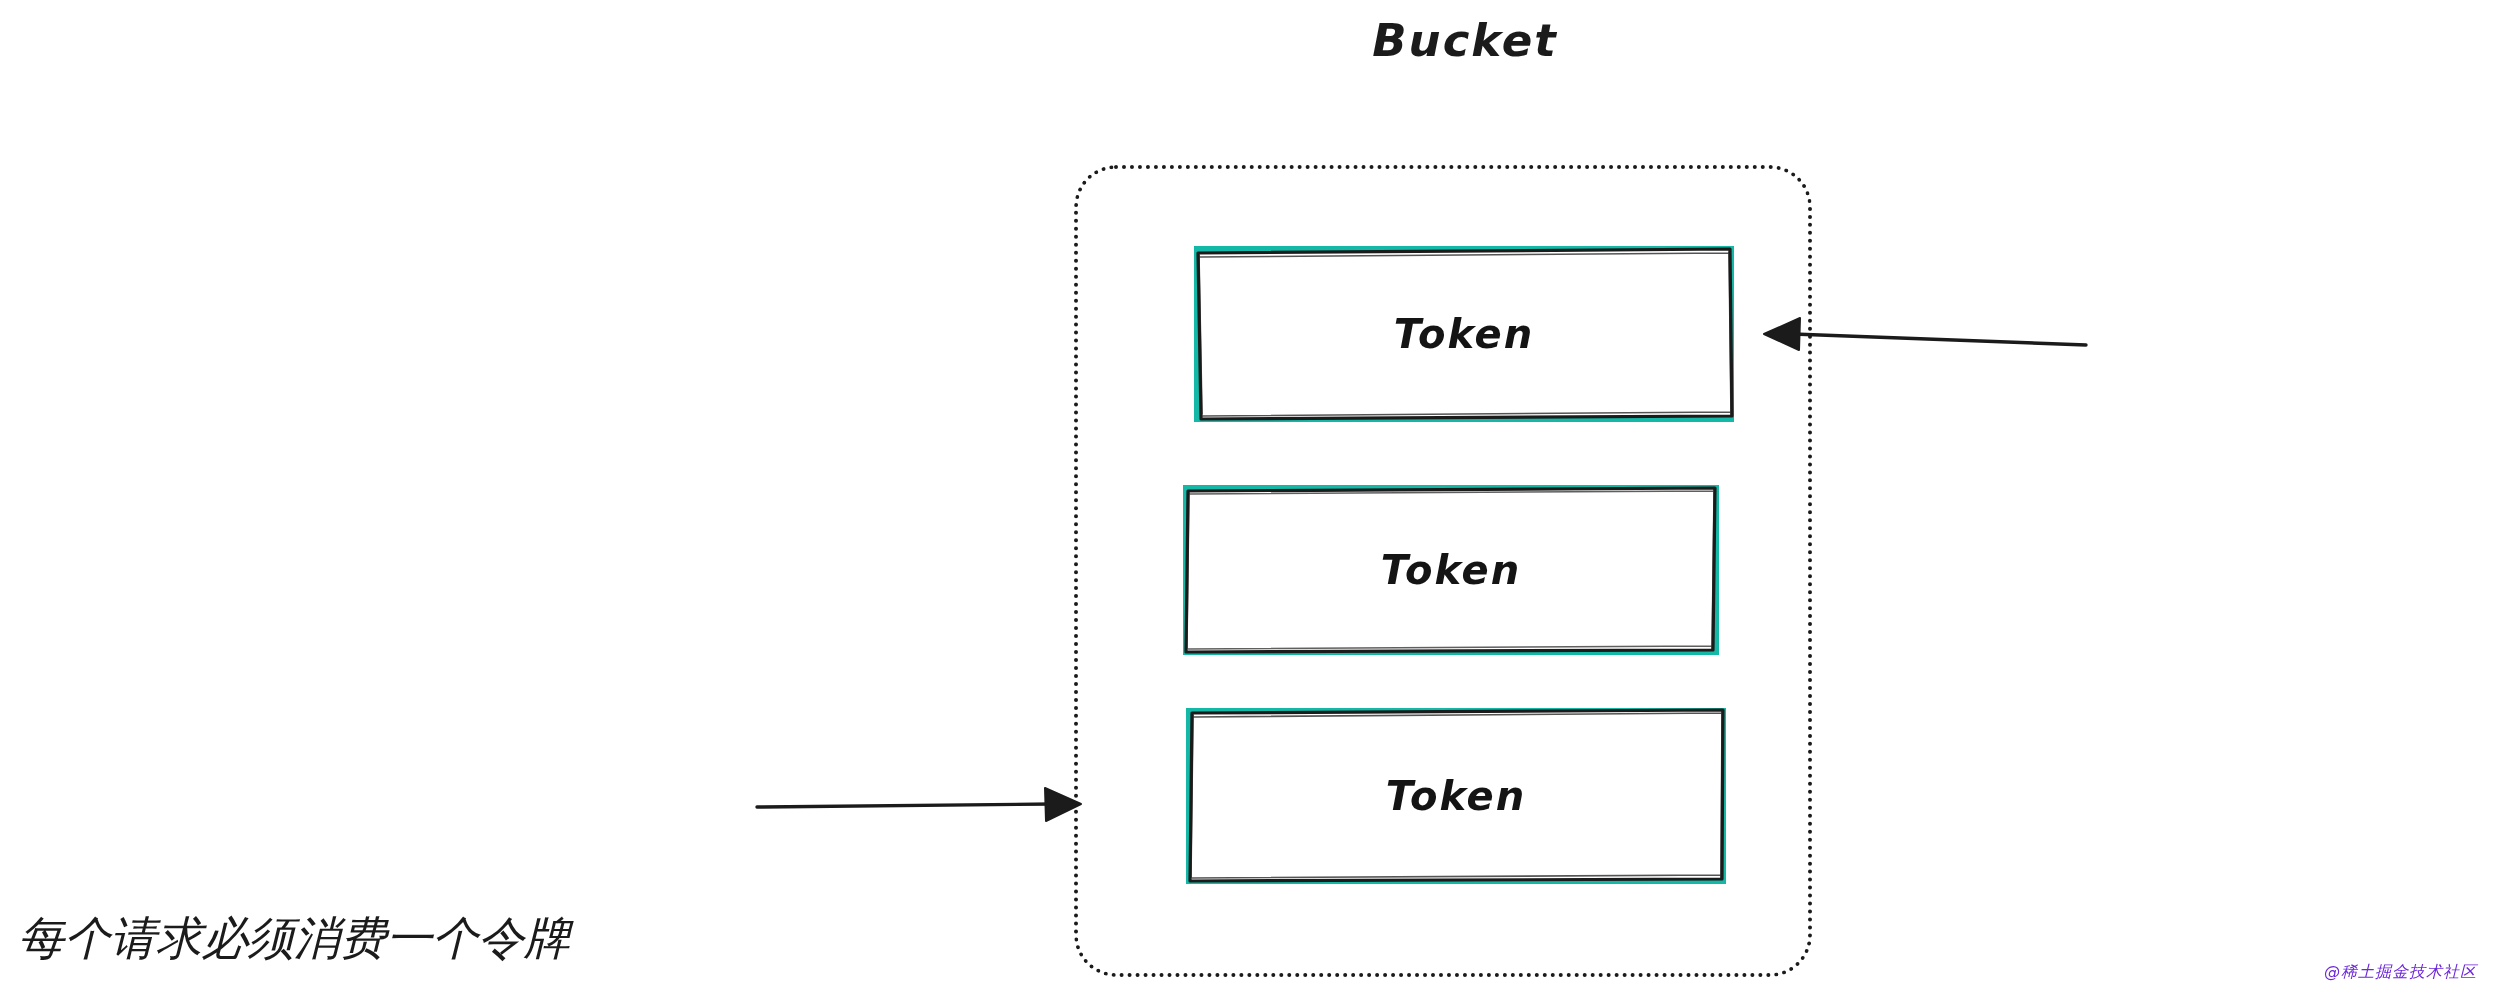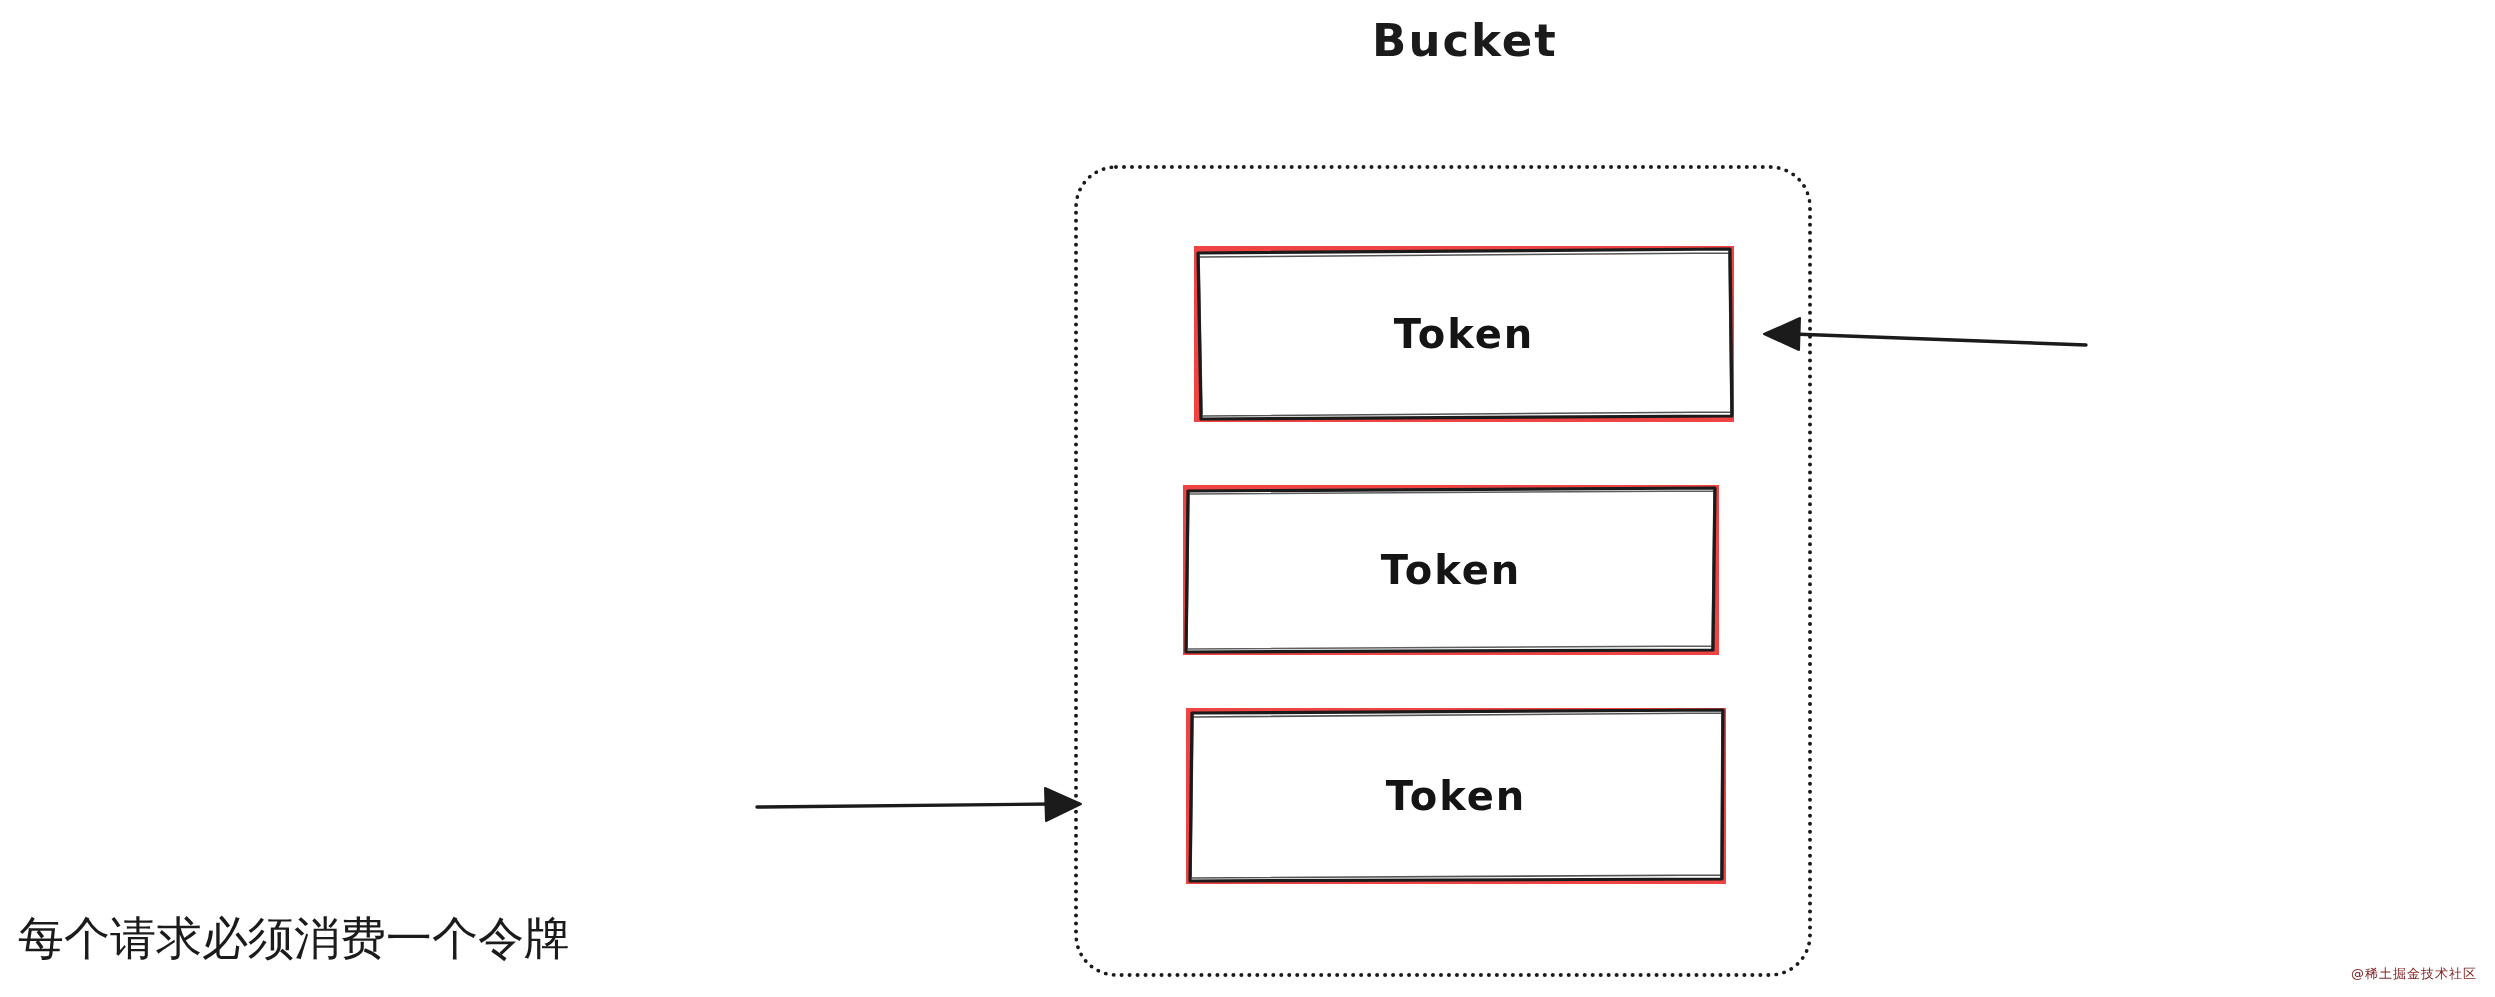--- a/index.html
+++ b/index.html
@@ -10,20 +10,21 @@
   }
   body {
     font-family: "Liberation Sans", sans-serif;
   }
   #canvas {
     position: relative;
     width: 2495px;
     height: 997px;
     background: #ffffff;
     overflow: hidden;
+    font-style: italic;
   }
 
   
   .diagram-title {
     position: absolute;
     left: 1240px;
     top: 14px;
     width: 450px;
     text-align: center;
     font-family: "DejaVu Sans", sans-serif;
@@ -44,21 +45,21 @@
     border: 4px dotted #1b1b1b;
     border-radius: 42px;
     box-sizing: border-box;
     background: transparent;
   }
 
   
   .token-box {
     position: absolute;
     box-sizing: border-box;
-    background: #ef4444;
+    background: #14b8a6;
   }
   .token-box .sketch-svg {
     position: absolute;
     left: 0;
     top: 0;
     width: 100%;
     height: 100%;
     overflow: visible;
   }
   .token-label {
@@ -114,22 +115,22 @@
     line-height: 72px;
   }
   .annotation-consume .line { display: block; }
 
   
   .watermark {
     position: absolute;
     right: 18px;
     bottom: 14px;
     font-family: "DejaVu Sans", sans-serif;
-    font-size: 13px;
-    color: #7f1d1d;
+    font-size: 16px;
+    color: #6d28d9;
     letter-spacing: 1px;
     white-space: nowrap;
   }
 </style>
 </head>
 <body>
 
 <div id="canvas">
 
   <div class="diagram-title">Bucket</div>

